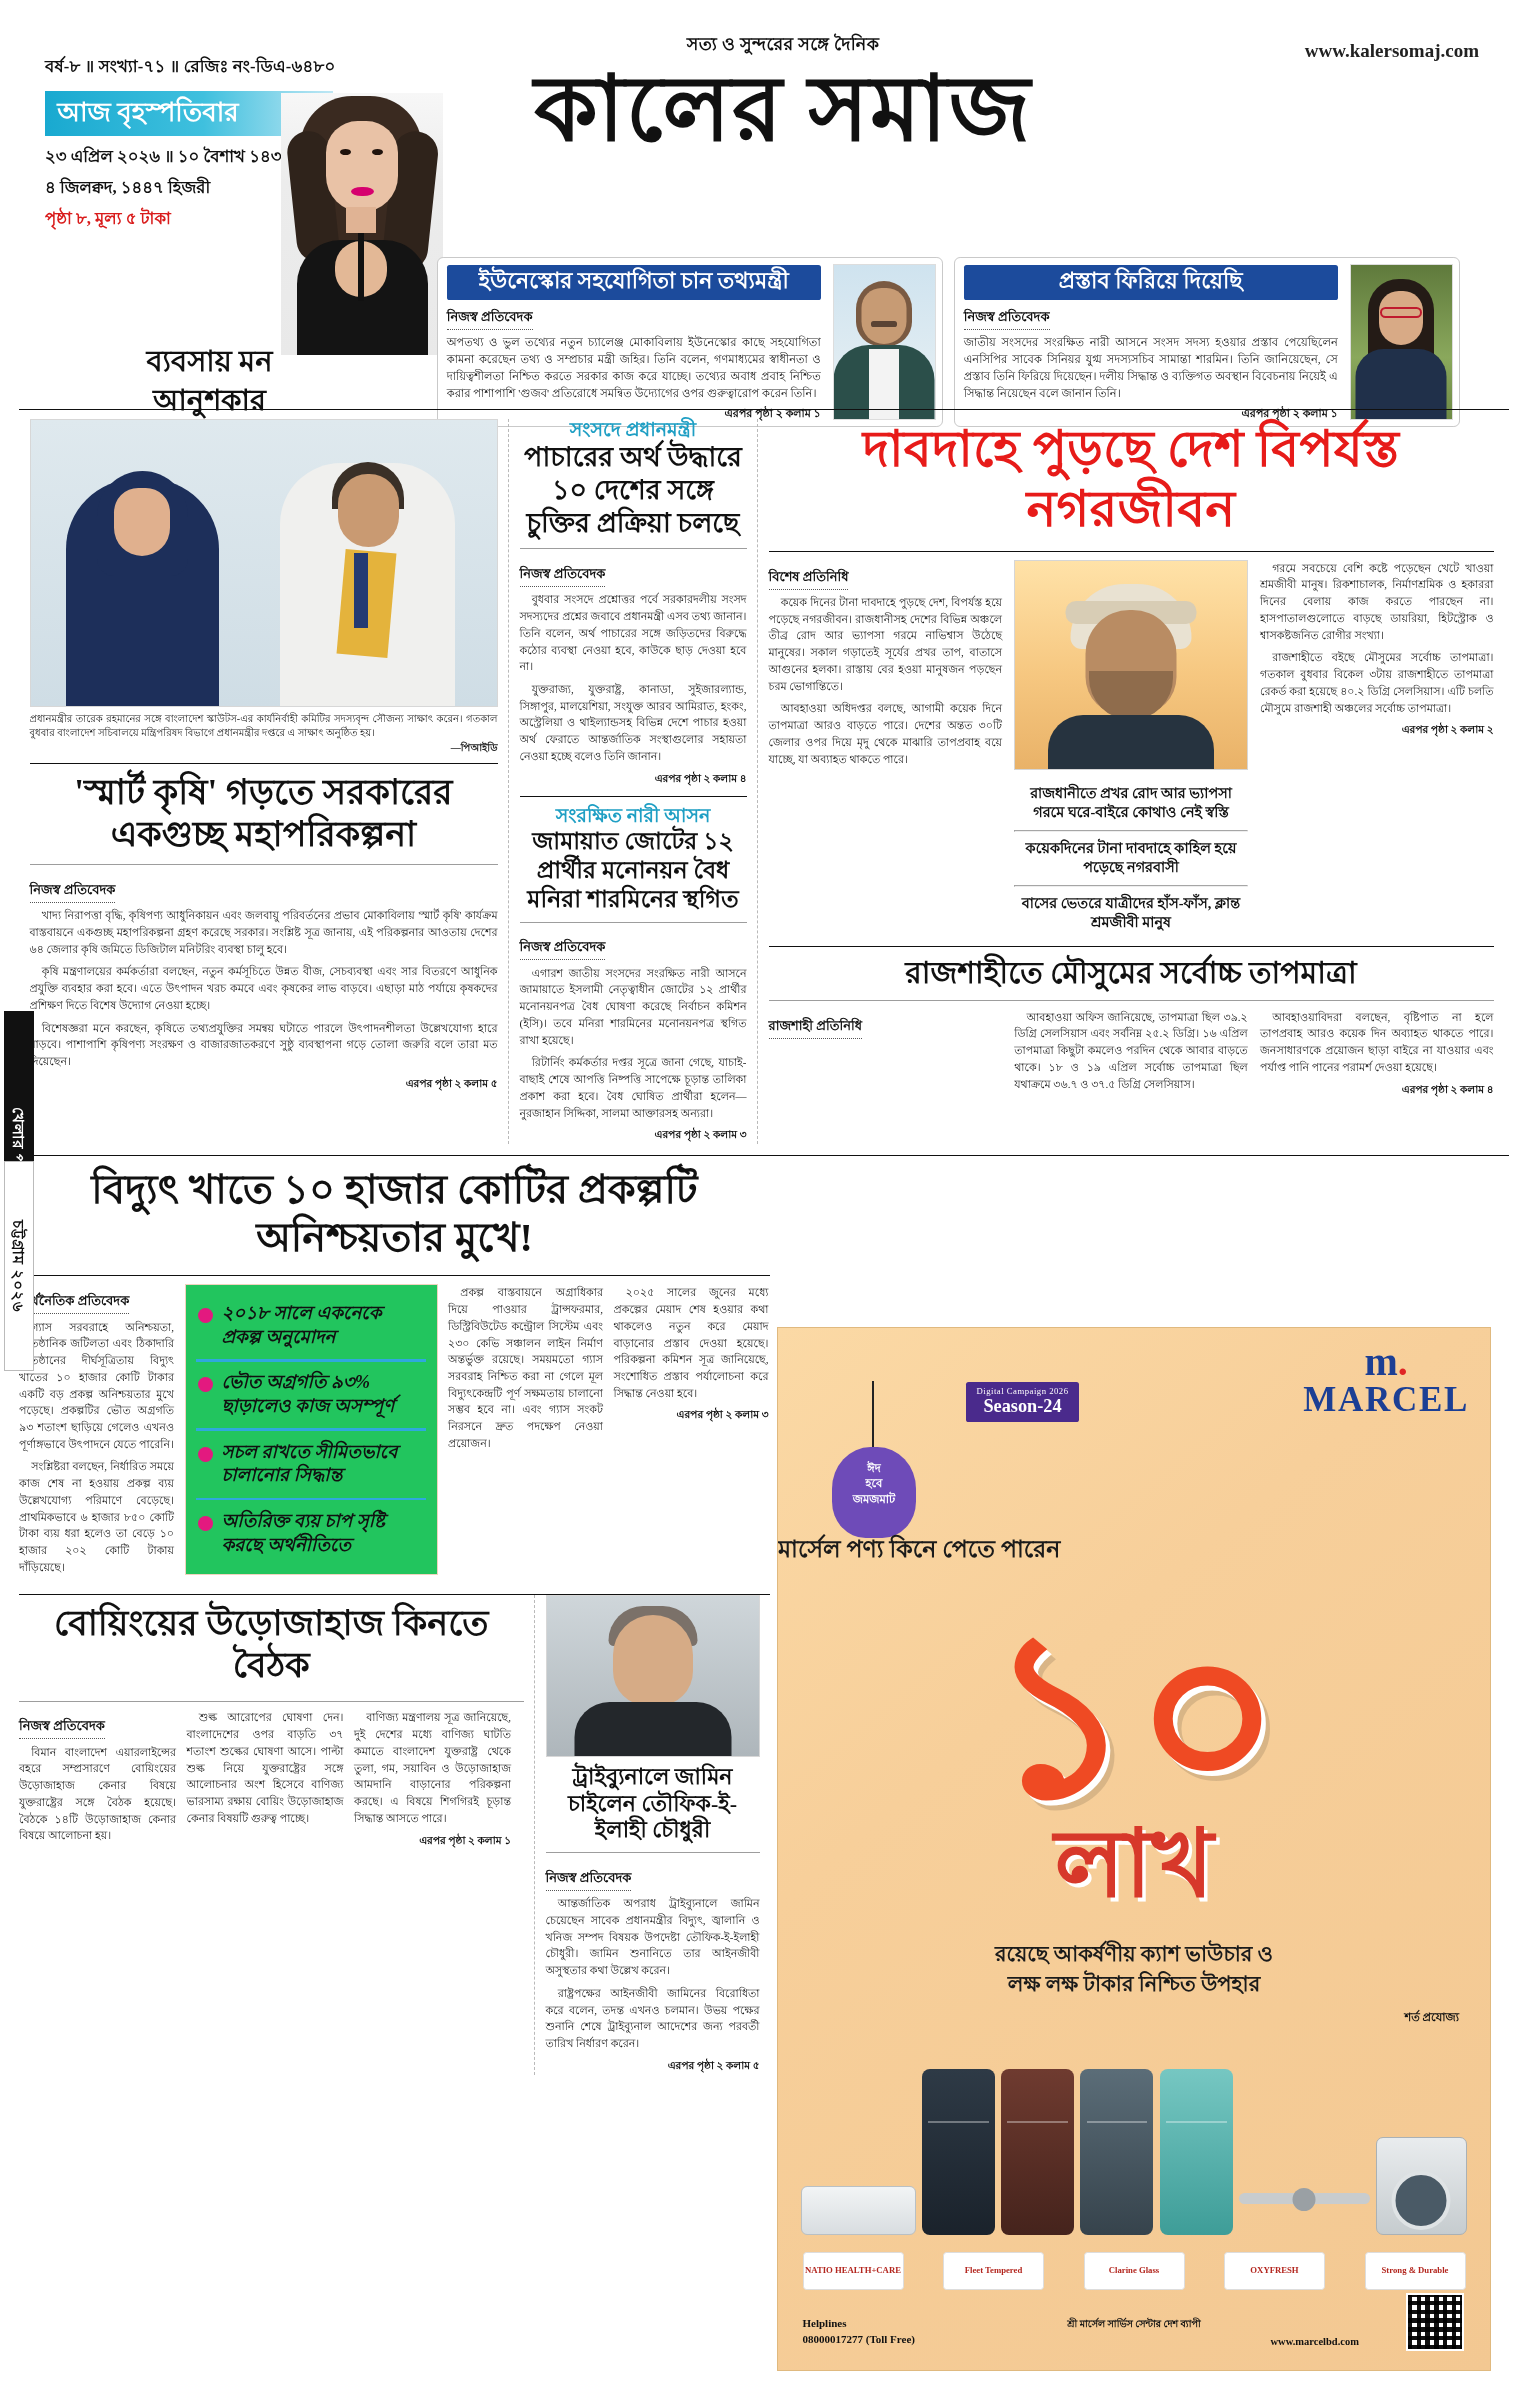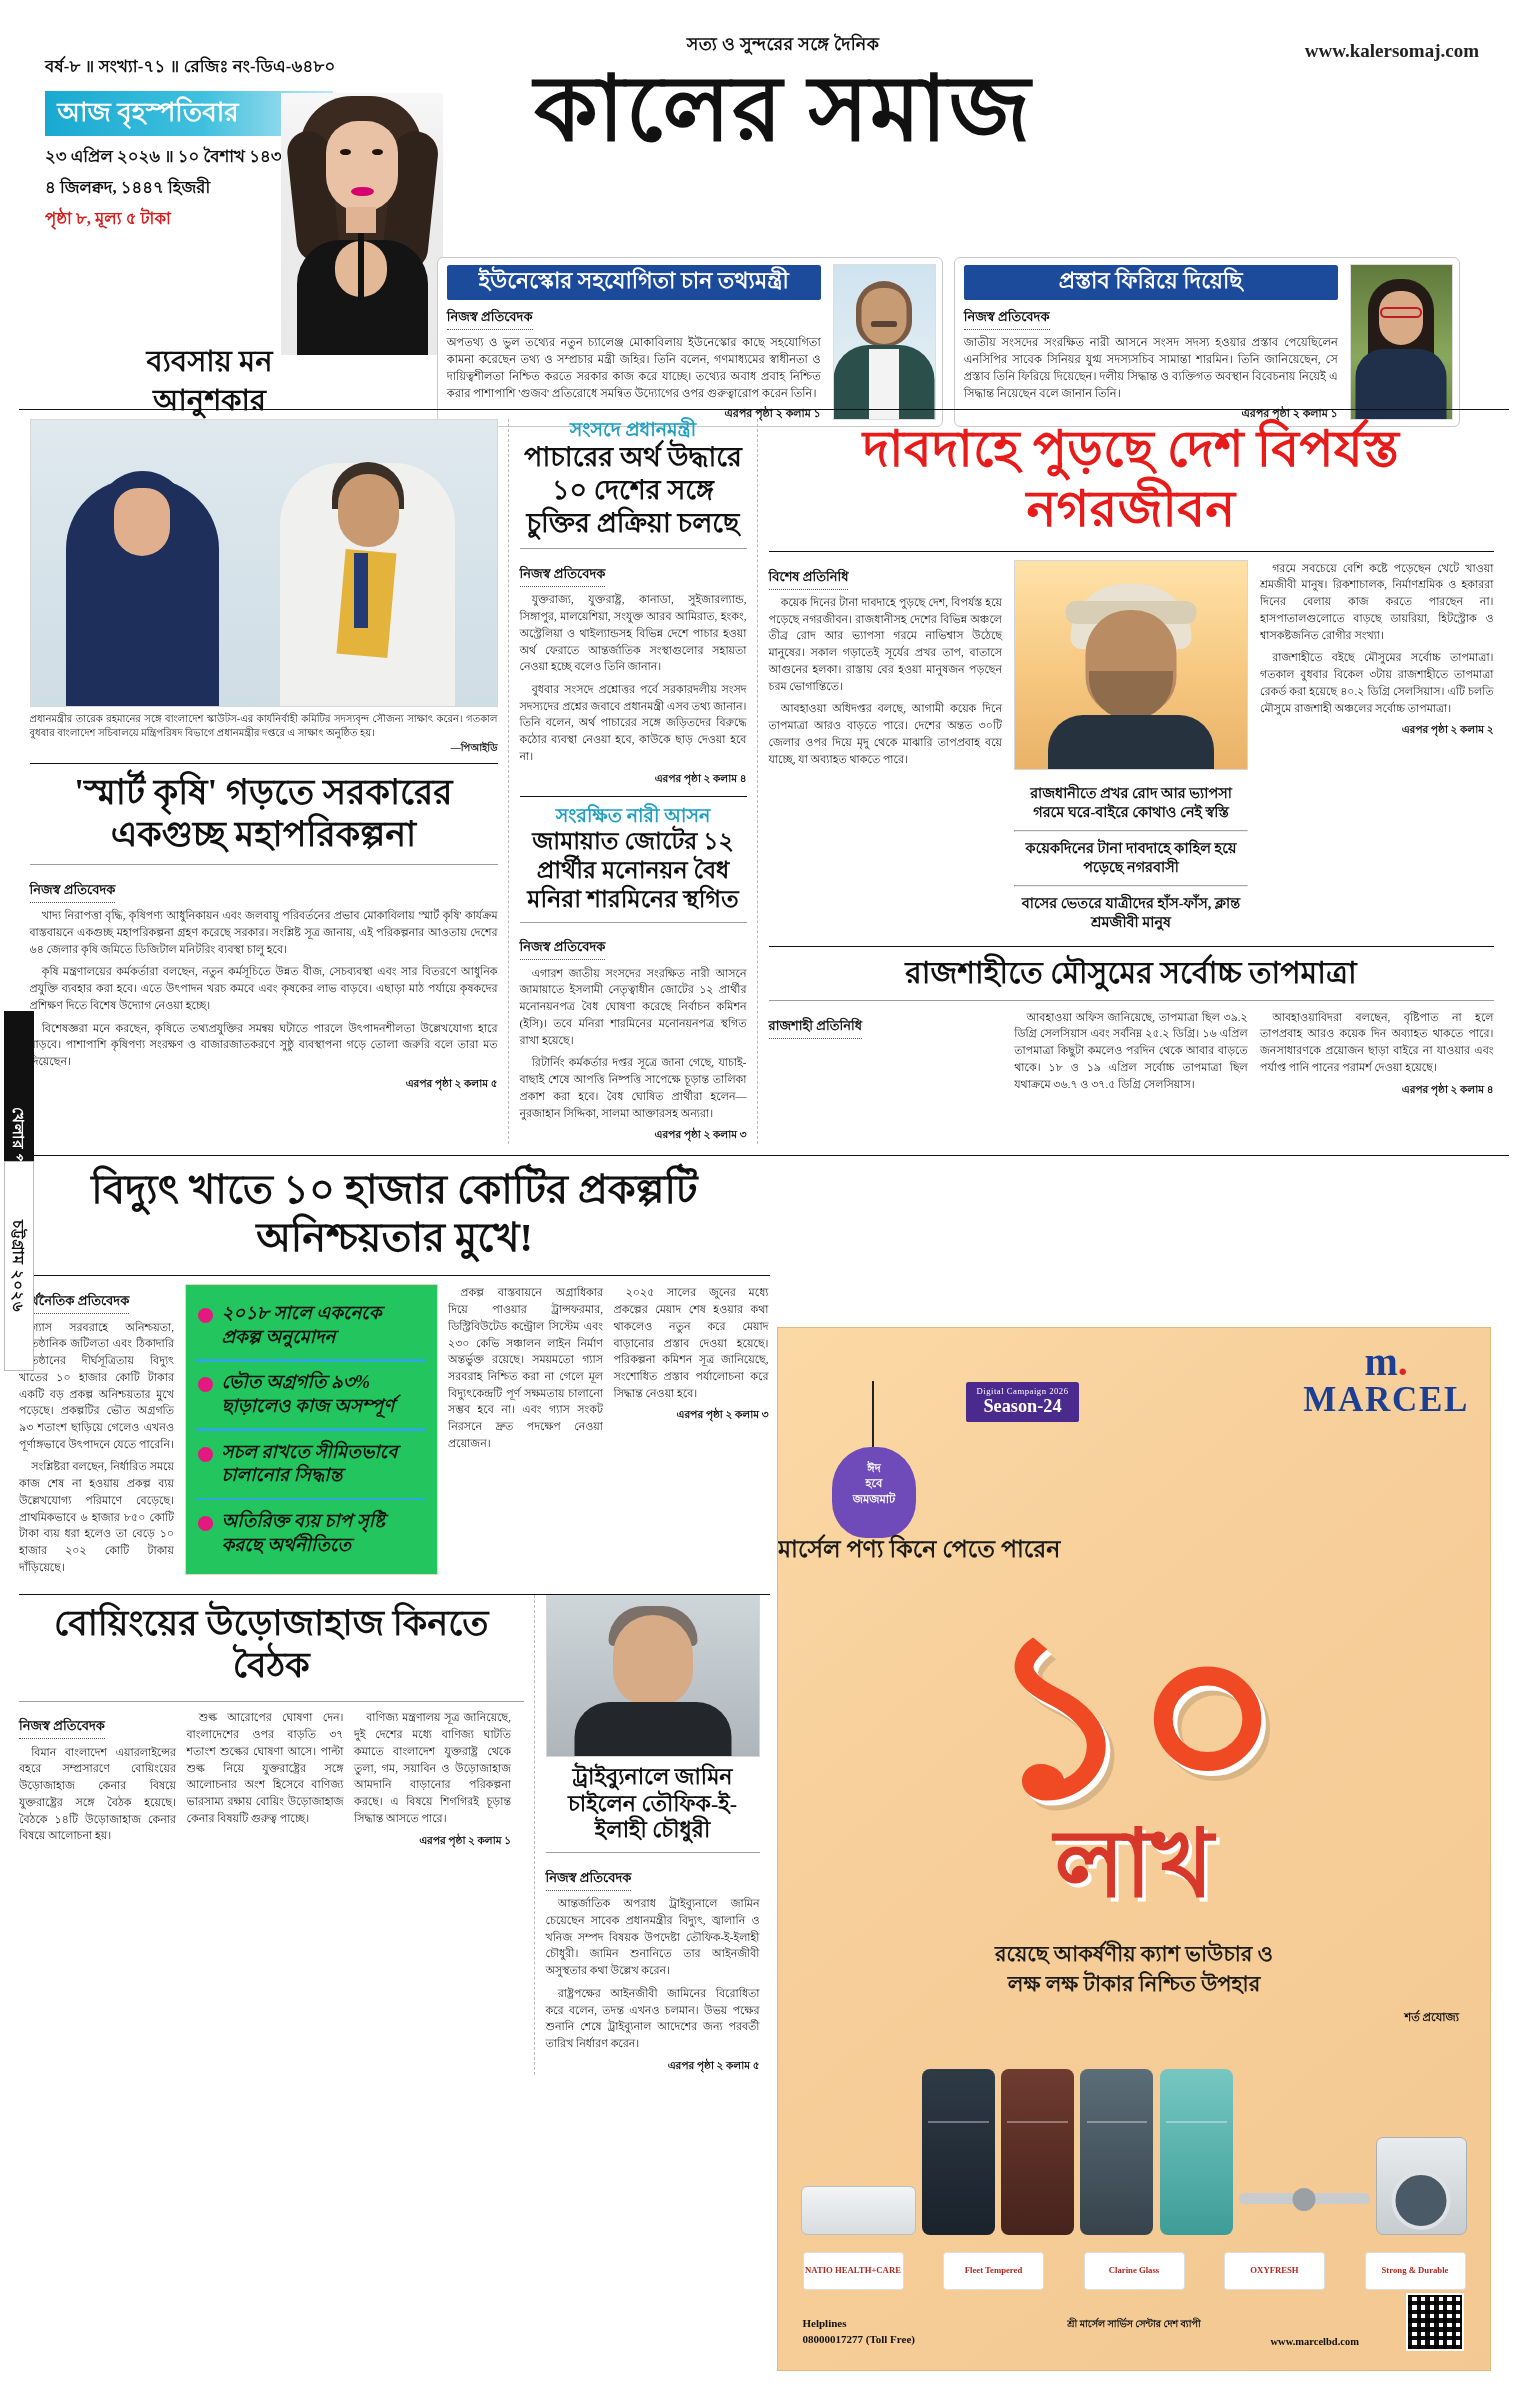--- a/index.html
+++ b/index.html
@@ -339,22 +339,22 @@
         </div>
         <div class="jump">এরপর পৃষ্ঠা ২ কলাম ৫</div>
       </div>
 
       <div class="col" style="width:249px">
         <div class="kicker">সংসদে প্রধানমন্ত্রী</div>
         <div class="hl-4">পাচারের অর্থ উদ্ধারে ১০ দেশের সঙ্গে চুক্তির প্রক্রিয়া চলছে</div>
         <hr class="sec-rule">
         <div class="byline">নিজস্ব প্রতিবেদক</div>
         <div class="txt">
+          <p>বুধবার সংসদে প্রশ্নোত্তর পর্বে সরকারদলীয় সংসদ সদস্যদের প্রশ্নের জবাবে প্রধানমন্ত্রী এসব তথ্য জানান। তিনি বলেন, অর্থ পাচারের সঙ্গে জড়িতদের বিরুদ্ধে কঠোর ব্যবস্থা নেওয়া হবে, কাউকে ছাড় দেওয়া হবে না।</p>
           <p>যুক্তরাজ্য, যুক্তরাষ্ট্র, কানাডা, সুইজারল্যান্ড, সিঙ্গাপুর, মালয়েশিয়া, সংযুক্ত আরব আমিরাত, হংকং, অস্ট্রেলিয়া ও থাইল্যান্ডসহ বিভিন্ন দেশে পাচার হওয়া অর্থ ফেরাতে আন্তর্জাতিক সংস্থাগুলোর সহায়তা নেওয়া হচ্ছে বলেও তিনি জানান।</p>
-          <p>বুধবার সংসদে প্রশ্নোত্তর পর্বে সরকারদলীয় সংসদ সদস্যদের প্রশ্নের জবাবে প্রধানমন্ত্রী এসব তথ্য জানান। তিনি বলেন, অর্থ পাচারের সঙ্গে জড়িতদের বিরুদ্ধে কঠোর ব্যবস্থা নেওয়া হবে, কাউকে ছাড় দেওয়া হবে না।</p>
         </div>
         <div class="jump">এরপর পৃষ্ঠা ২ কলাম ৪</div>
         <hr class="sec-rule thick">
         <div class="kicker">সংরক্ষিত নারী আসন</div>
         <div class="hl-4" style="font-size:23.6px">জামায়াত জোটের ১২ প্রার্থীর মনোনয়ন বৈধ মনিরা শারমিনের স্থগিত</div>
         <hr class="sec-rule">
         <div class="byline">নিজস্ব প্রতিবেদক</div>
         <div class="txt">
           <p>এগারশ জাতীয় সংসদের সংরক্ষিত নারী আসনে জামায়াতে ইসলামী নেতৃত্বাধীন জোটের ১২ প্রার্থীর মনোনয়নপত্র বৈধ ঘোষণা করেছে নির্বাচন কমিশন (ইসি)। তবে মনিরা শারমিনের মনোনয়নপত্র স্থগিত রাখা হয়েছে।</p>
           <p>রিটার্নিং কর্মকর্তার দপ্তর সূত্রে জানা গেছে, যাচাই-বাছাই শেষে আপত্তি নিষ্পত্তি সাপেক্ষে চূড়ান্ত তালিকা প্রকাশ করা হবে। বৈধ ঘোষিত প্রার্থীরা হলেন—নুরজাহান সিদ্দিকা, সালমা আক্তারসহ অন্যরা।</p>

